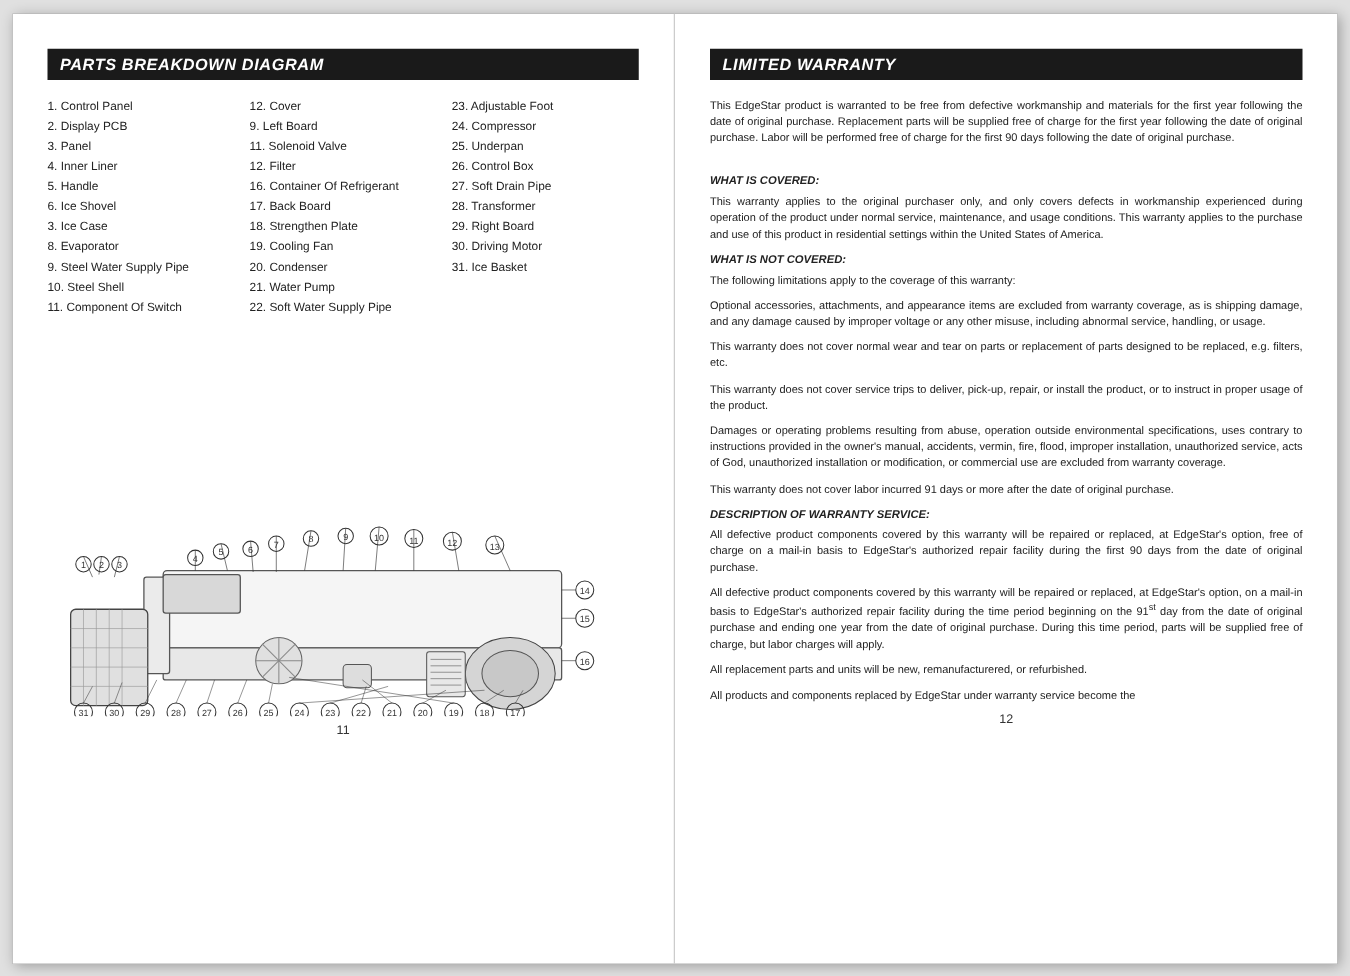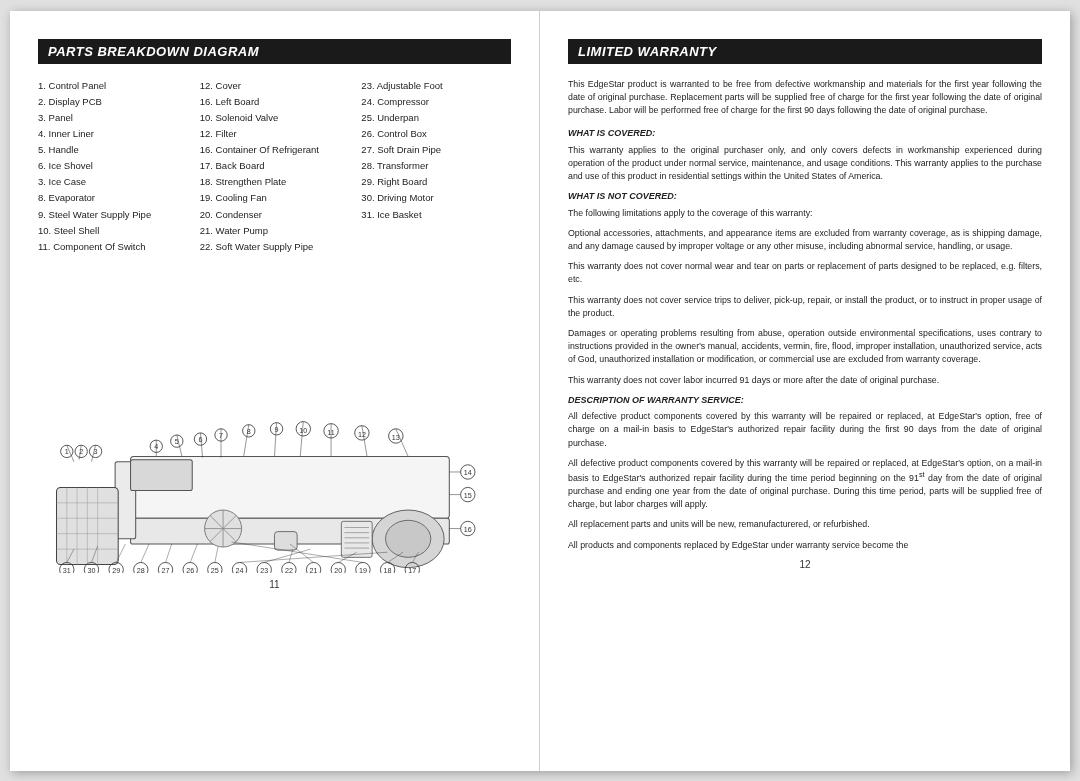--- a/index.html
+++ b/index.html
@@ -88,21 +88,21 @@
       text-align: justify;
     }
     .warranty-section-title {
       font-weight: bold;
       font-size: 9px;
       margin-bottom: 3px;
       margin-top: 6px;
       font-style: italic;
     }
     .warranty-body p.first {
-      margin-bottom: 10px;
+      margin-bottom: 21px;
     }
   </style>
 </head>
 <body>
 
 <div class="spread">
 
   <div class="page page-left">
     <div class="section-header">PARTS BREAKDOWN DIAGRAM</div>
 
@@ -115,22 +115,22 @@
         <div>5.  Handle</div>
         <div>6.  Ice Shovel</div>
         <div>3.  Ice Case</div>
         <div>8.  Evaporator</div>
         <div>9.  Steel Water Supply Pipe</div>
         <div>10. Steel Shell</div>
         <div>11. Component Of Switch</div>
       </div>
       <div class="parts-col">
         <div>12. Cover</div>
-        <div>16. Left Board</div>
-        <div>10. Solenoid Valve</div>
+        <div>9. Left Board</div>
+        <div>11. Solenoid Valve</div>
         <div>12. Filter</div>
         <div>16. Container Of Refrigerant</div>
         <div>17. Back Board</div>
         <div>18. Strengthen Plate</div>
         <div>19. Cooling Fan</div>
         <div>20. Condenser</div>
         <div>21. Water Pump</div>
         <div>22. Soft Water Supply Pipe</div>
       </div>
       <div class="parts-col">

